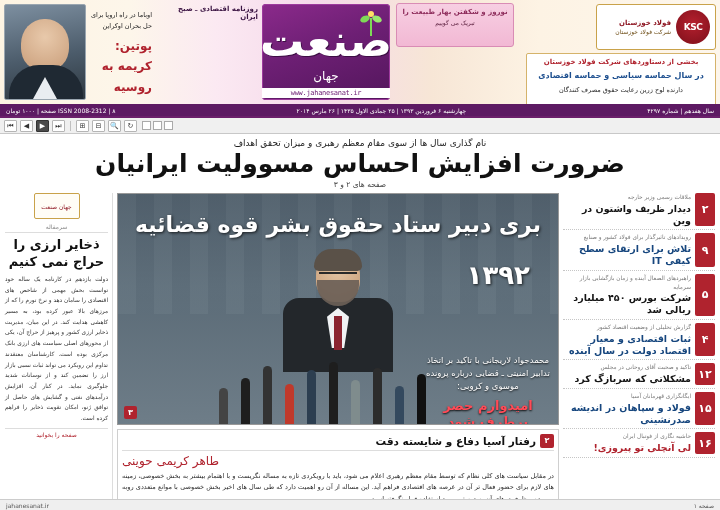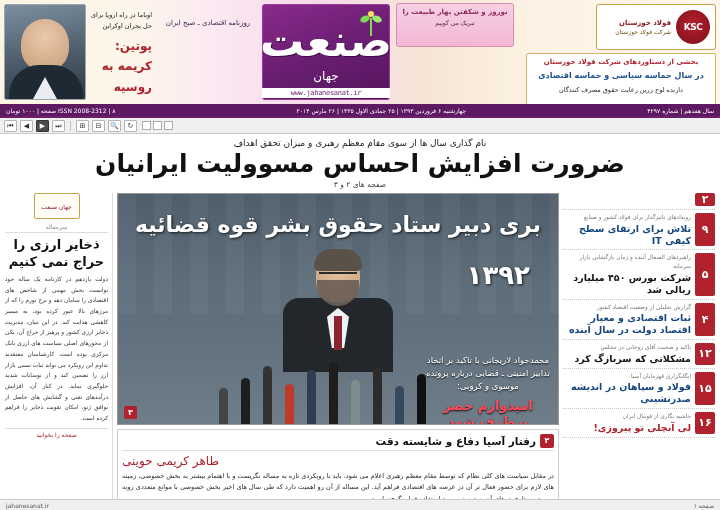--- a/index.html
+++ b/index.html
@@ -76,21 +76,21 @@
   .center-logo .sub { font-size:12px; margin-top:8px; letter-spacing:1px;}
   .center-logo .url {
     position:absolute; bottom:2px; left:0; right:0;
     font-size:7px; background:#fff; color:#6d1f74; padding:1px 0; text-align:center;
     font-family:"DejaVu Sans Mono", monospace; letter-spacing:-.3px;
   }
   .sprout {
     position:absolute; top:6px; right:8px; width:22px; height:26px;
   }
   .econ-line {
-    position:absolute; right:462px; top:19px; font-size:7px; color:#3a1342; width:100px; text-align:center;
+    position:absolute; right:462px; top:5px; font-size:7px; color:#3a1342; width:100px; text-align:right;font-weight:bold;
   }
 
   
   .mh-right {
     position:absolute; left:4px; top:4px; width:148px; height:110px;
   }
   .putin-photo {
     position:absolute; left:0; top:0; width:82px; height:96px;
     background: linear-gradient(170deg,#7d8fa0 0%, #4c5c6b 55%, #2e3840 100%);
     border:1px solid #9aa6b0; border-radius:2px; overflow:hidden;
@@ -372,20 +372,24 @@
     <div class="kicker">نام گذاری سال ها از سوی مقام معظم رهبری و میزان تحقق اهداف</div>
     <div class="main-headline">ضرورت افزایش احساس مسوولیت ایرانیان</div>
     <div class="pages-note">صفحه های ۲ و ۳</div>
   </div>
 
   <div class="body-cols">
 
     <div class="col-right">
       <div class="teaser">
         <div class="teaser-num">۲</div>
+        <div class="teaser-body">
+          <span class="teaser-sup">ملاقات رسمی وزیر خارجه</span>
+          <span class="teaser-title">دیدار ظریف واشتون در وین</span>
+        </div>
       </div>
       <div class="teaser">
         <div class="teaser-num">۹</div>
         <div class="teaser-body">
           <span class="teaser-sup">رویدادهای تاثیرگذار برای فولاد کشور و صنایع</span>
           <span class="teaser-title blue">تلاش برای ارتقای سطح کیفی IT</span>
         </div>
       </div>
       <div class="teaser">
         <div class="teaser-num">۵</div>

